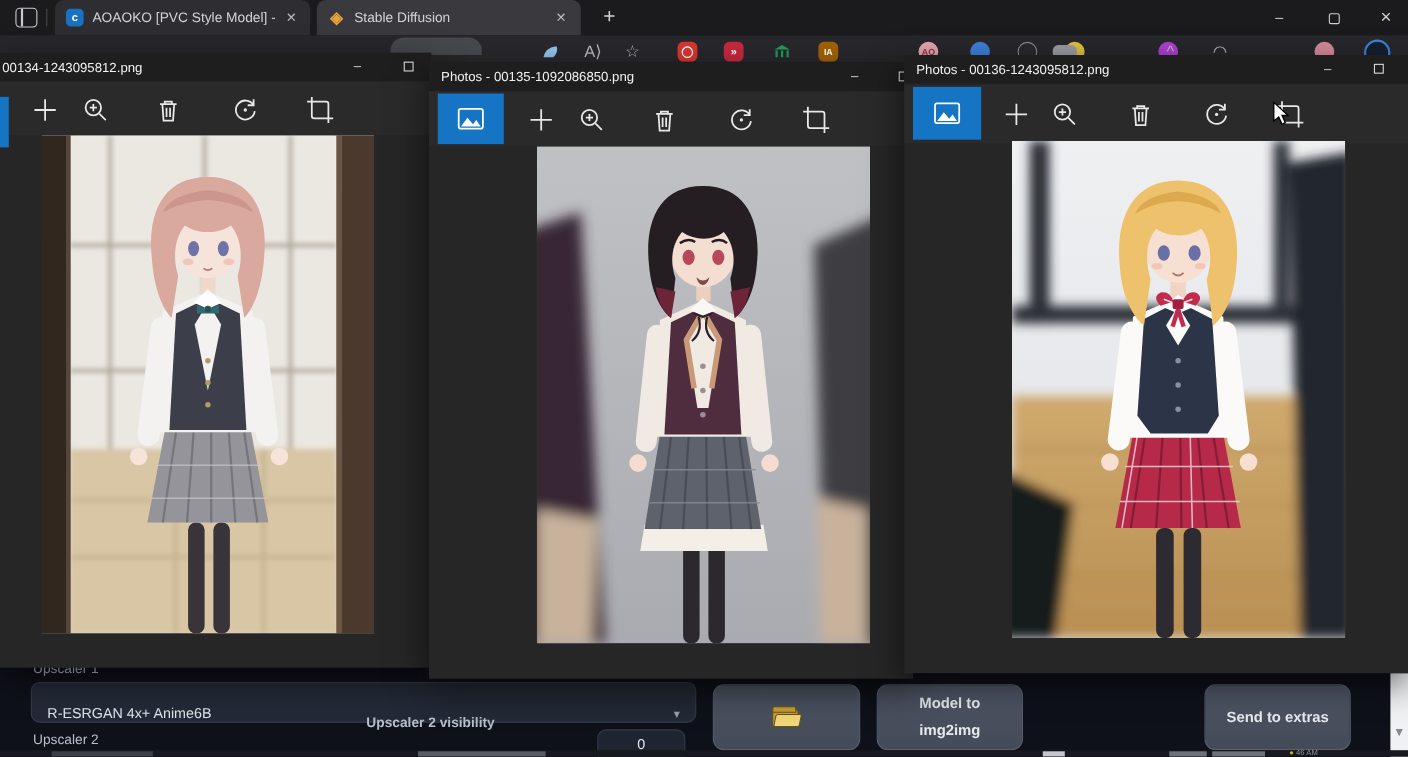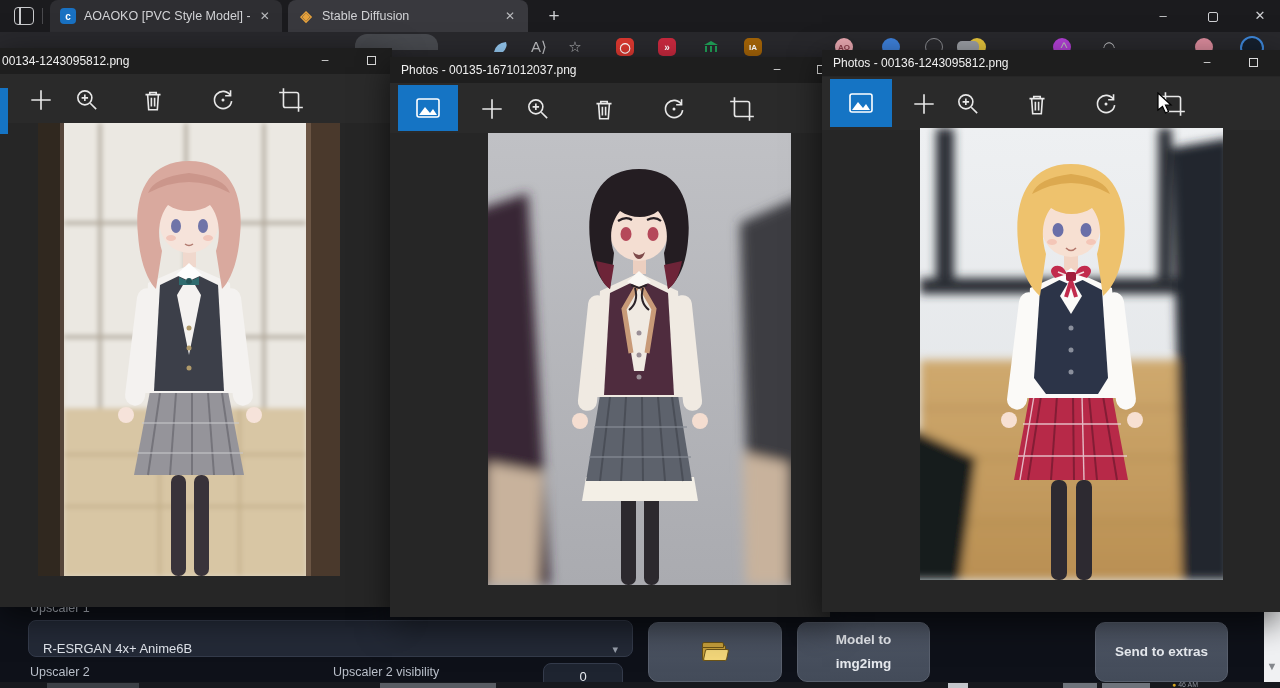--- a/index.html
+++ b/index.html
@@ -78,21 +78,21 @@
 </head>
 <body>
 <div id="stage">
 
 <div class="glabel" style="left:30px; top:601px;">Upscaler 1</div>
 <div class="gdrop">
   <span>R-ESRGAN 4x+ Anime6B</span>
   <span class="caret">▾</span>
 </div>
 <div class="glabel" style="left:30px; top:665px;">Upscaler 2</div>
-<div class="glabel" style="left:333px; top:665px;">Upscaler 2 visibility</div>
+<div class="glabel" style="left:333px; top:650px;font-weight:bold;">Upscaler 2 visibility</div>
 <div class="ginput">0</div>
 
 <div class="gbtn" id="btn-folder">
   <span class="folder-ic">
         <span class="back"></span>
         <span class="tab"></span>
         <span class="front"></span>
       </span>
 </div>
 <div class="gbtn" id="btn-i2i">Model to img2img</div>
@@ -244,21 +244,21 @@
         <ellipse cx="133" cy="115" rx="5" ry="3" fill="#f0b9ad" opacity=".7"></ellipse>
             <ellipse cx="170" cy="115" rx="5" ry="3" fill="#f0b9ad" opacity=".7"></ellipse>
         <path d="M147,121 Q151,124 155,121" stroke="#b27b70" stroke-width="1.5" fill="none"></path>
       </g>
     </svg>
   </div>
 </div>
 
 <div class="pwin" id="w2">
   <div class="ptit">
-    <span class="t">Photos - 00135-1671012037.png</span>
+    <span class="t">Photos - 00135-1092086850.png</span>
     <span class="pmin" style="left:370px;">–</span>
     <span class="pmax" style="left:414px;"><i></i></span>
   </div>
   <div class="ptool" style="top:26px; height:50px;">
     <div class="seeall" style="left:8px; top:2px; width:60px; height:46px;">
       <svg width="26" height="26" viewBox="0 0 26 26">
             <rect x="2" y="4" width="22" height="18" rx="2" fill="none" stroke="#fff" stroke-width="1.6"></rect>
             <path d="M4,20 l6,-8 5,6 3,-4 4,6 Z" fill="#fff"></path>
           </svg>
     </div>

